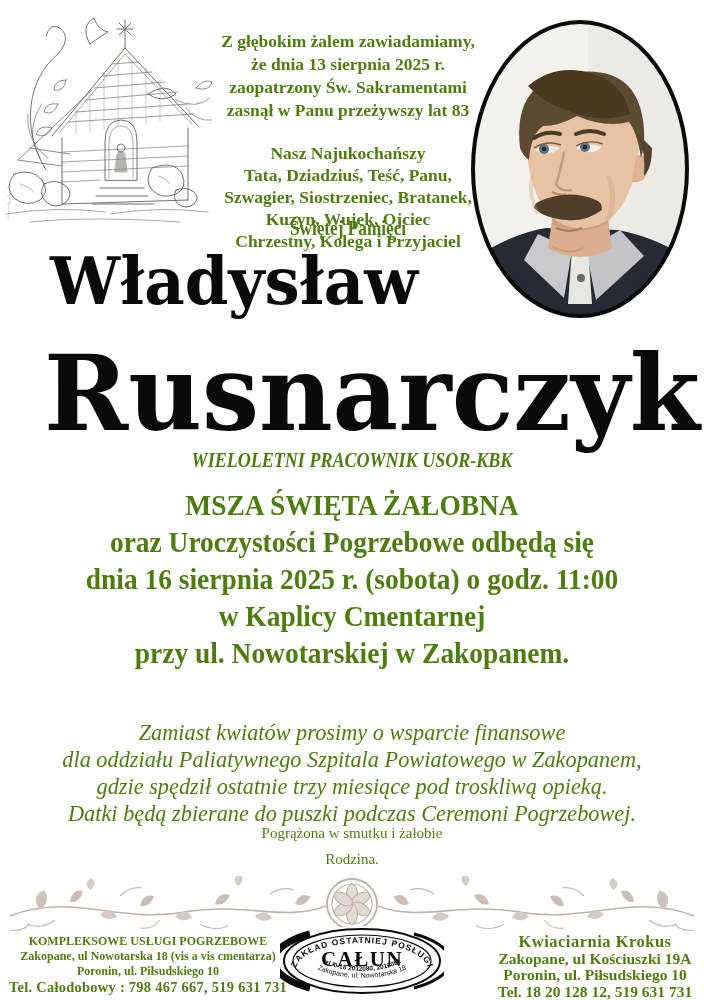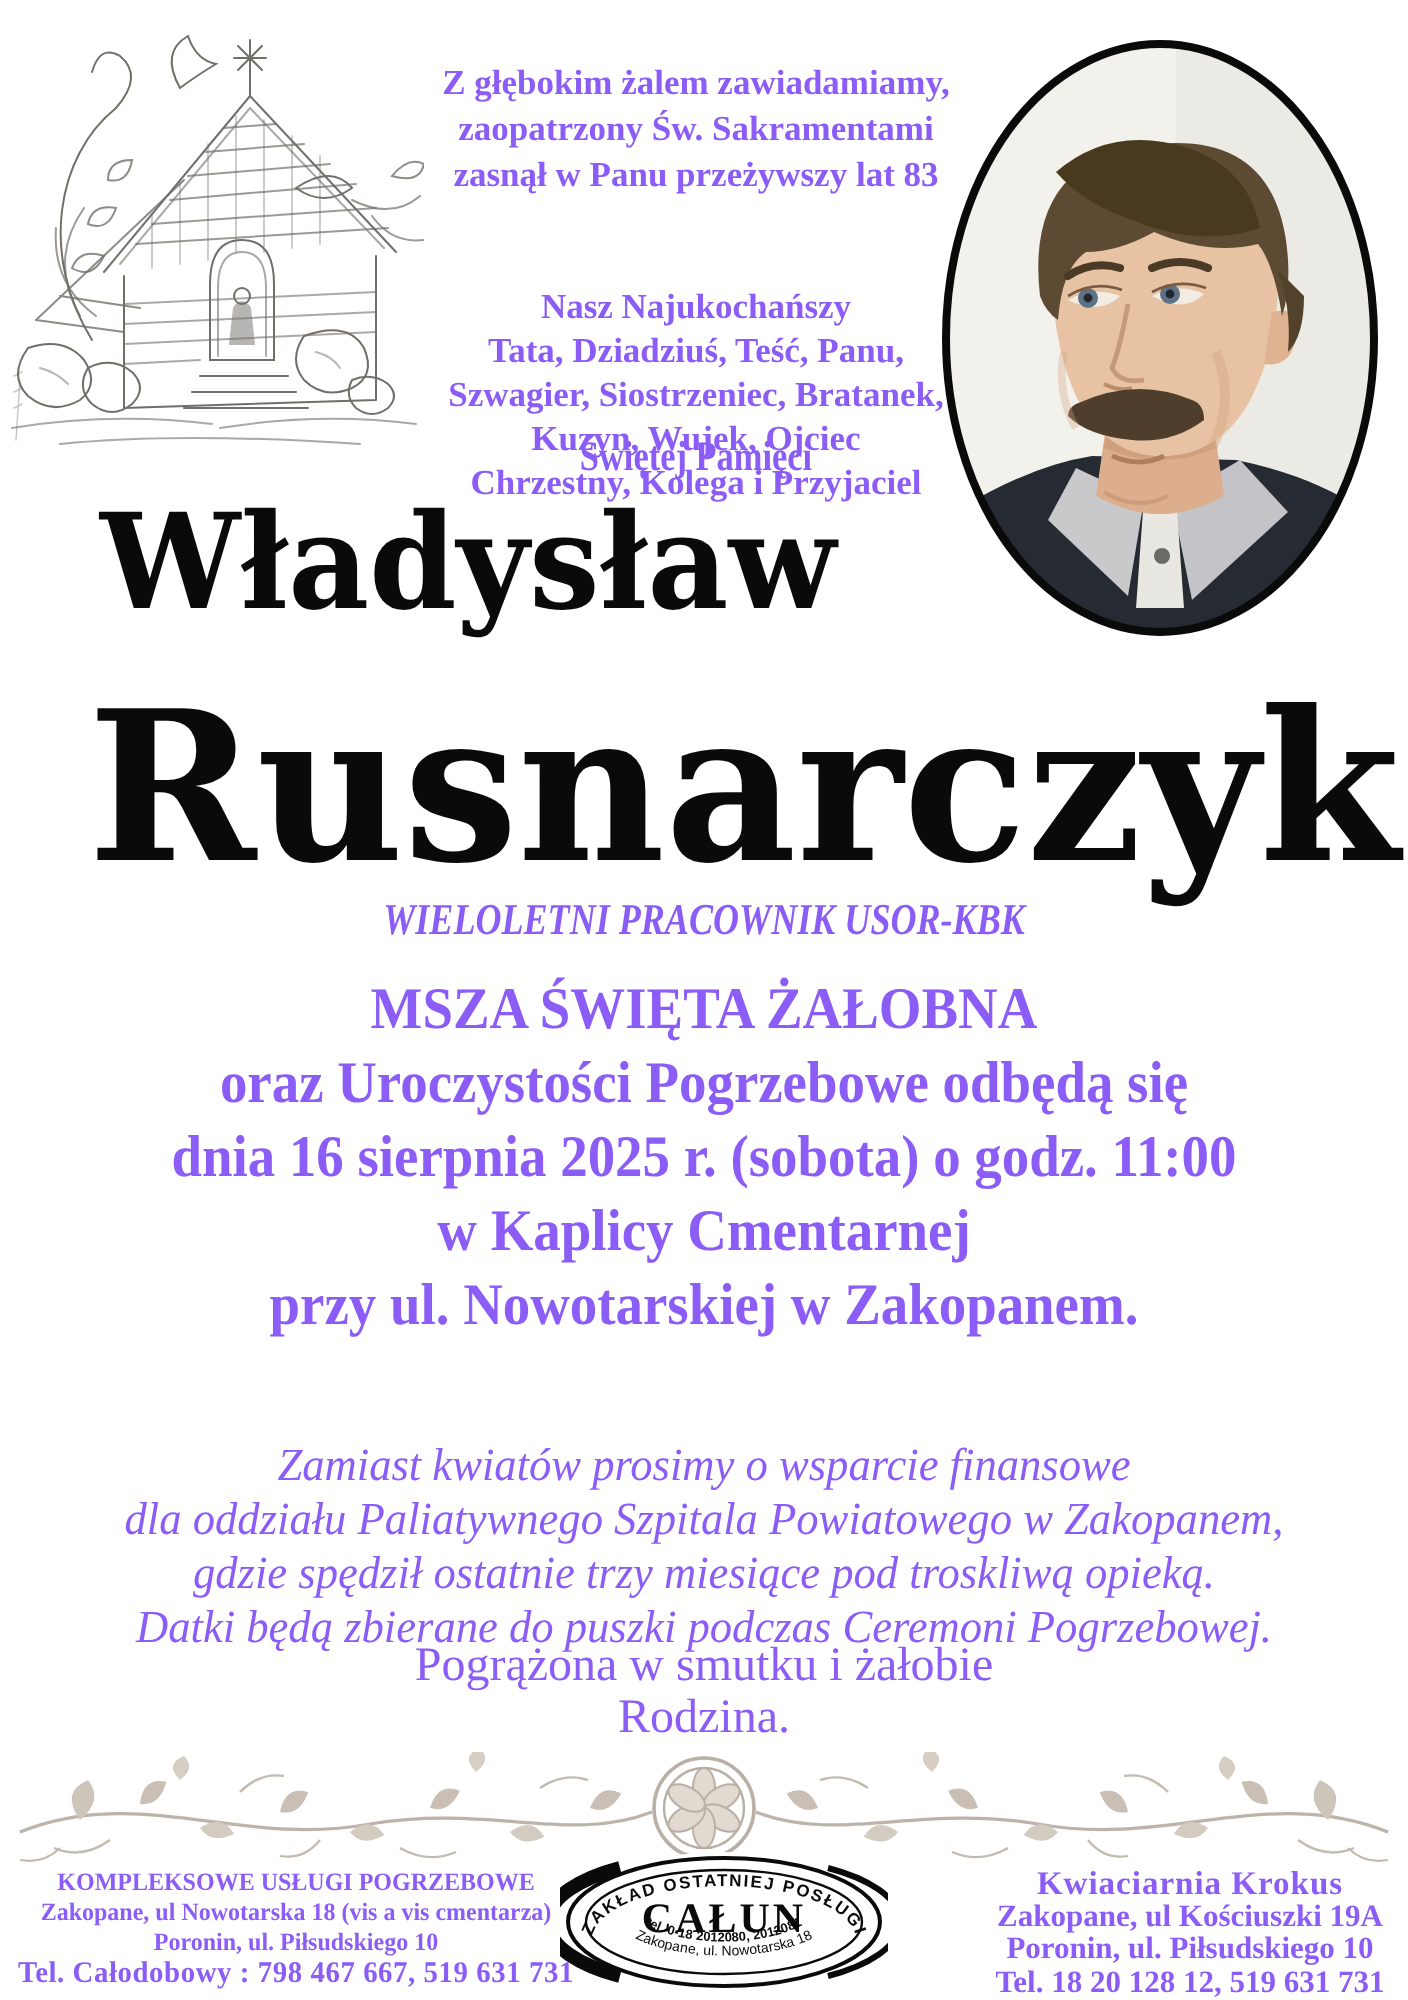--- a/index.html
+++ b/index.html
@@ -1,19 +1,19 @@
 <!DOCTYPE html>
 <html><head>
 <meta charset="utf-8">
 <style>
   html,body{margin:0;padding:0;background:#888;}
   .page{
     position:relative;width:704px;height:1000px;margin:0 auto;
     background:#ffffff;overflow:hidden;
-    font-family:"Liberation Serif", serif;color:#8b5cf6;
+    font-family:"Liberation Serif", serif;color:#4d7c0f;
   }
   .abs{position:absolute;}
   .ctr{text-align:center;}
   .nw{white-space:nowrap;}
 
   
   .top-notice{left:212px;top:30px;width:272px;font-weight:bold;font-size:17.5px;line-height:23px;}
   .family{left:206px;top:126px;width:284px;font-weight:bold;font-size:17.5px;line-height:22px;margin-top:16px;}
   .memory{left:206px;top:216px;width:284px;font-weight:bold;font-size:21px;transform:scaleX(.82);transform-origin:center;}
 
@@ -23,21 +23,21 @@
   svg text.bigname{font-family:"DejaVu Serif", serif;font-weight:bold;fill:#0a0a0a;}
 
   .subtitle{left:0;top:447px;width:704px;font-weight:bold;font-style:italic;font-size:22px;transform:scaleX(.82);transform-origin:center;}
 
   .mass{left:0;top:487px;width:704px;font-weight:bold;font-size:29.5px;line-height:37px;transform:scaleX(.93);transform-origin:center;}
   .mass div{white-space:nowrap;}
 
   .donation{left:0;top:719px;width:704px;font-style:italic;font-size:23px;line-height:27px;transform:scaleX(.97);transform-origin:center;}
   .donation div{white-space:nowrap;}
 
-  .mourning{left:0;top:820px;width:704px;font-size:24px;line-height:26px;}
+  .mourning{left:0;top:820px;width:704px;font-size:15px;line-height:26px;}
 
   
   .footer-left{left:4px;top:934px;width:300px;font-weight:bold;font-size:12.5px;line-height:15px;transform:scaleX(.96);transform-origin:left center;}
   .footer-left .tel{font-size:15px;font-weight:900;letter-spacing:.3px;margin-top:1px;}
   .footer-right{left:438px;top:934px;width:266px;font-weight:bold;font-size:15.5px;line-height:16.5px;margin-left:24px;}
   .footer-right .shopname{font-size:16.5px;font-weight:900;letter-spacing:.5px;}
   .logo-wrap{left:280px;top:926px;width:164px;height:70px;z-index:3;background:#fff;border-radius:50%;}
 
   .sketch-wrap{left:0;top:8px;width:212px;height:224px;}
   .photo-wrap{left:468px;top:16px;width:224px;height:306px;}
@@ -147,20 +147,21 @@
 
         <path d="M140,160 q10,24 -2,48" stroke="#d3a483" stroke-width="5" fill="none" opacity=".45"></path>
         <path d="M64,160 q-4,20 6,38" stroke="#d3a483" stroke-width="4" fill="none" opacity=".35"></path>
       </g>
       <ellipse cx="112" cy="153" rx="107" ry="147" fill="none" stroke="#0a0a0a" stroke-width="4"></ellipse>
     </svg>
   </div>
 
   <div class="abs ctr top-notice">
     <div>Z głębokim żalem zawiadamiamy,</div>
+    <div>że dnia 13 sierpnia 2025 r.</div>
     <div>zaopatrzony Św. Sakramentami</div>
     <div>zasnął w Panu przeżywszy lat 83</div>
   </div>
 
   <div class="abs ctr family">
     <div>Nasz Najukochańszy</div>
     <div>Tata, Dziadziuś, Teść, Panu,</div>
     <div>Szwagier, Siostrzeniec, Bratanek,</div>
     <div>Kuzyn, Wujek, Ojciec</div>
     <div>Chrzestny, Kolega i Przyjaciel</div>

